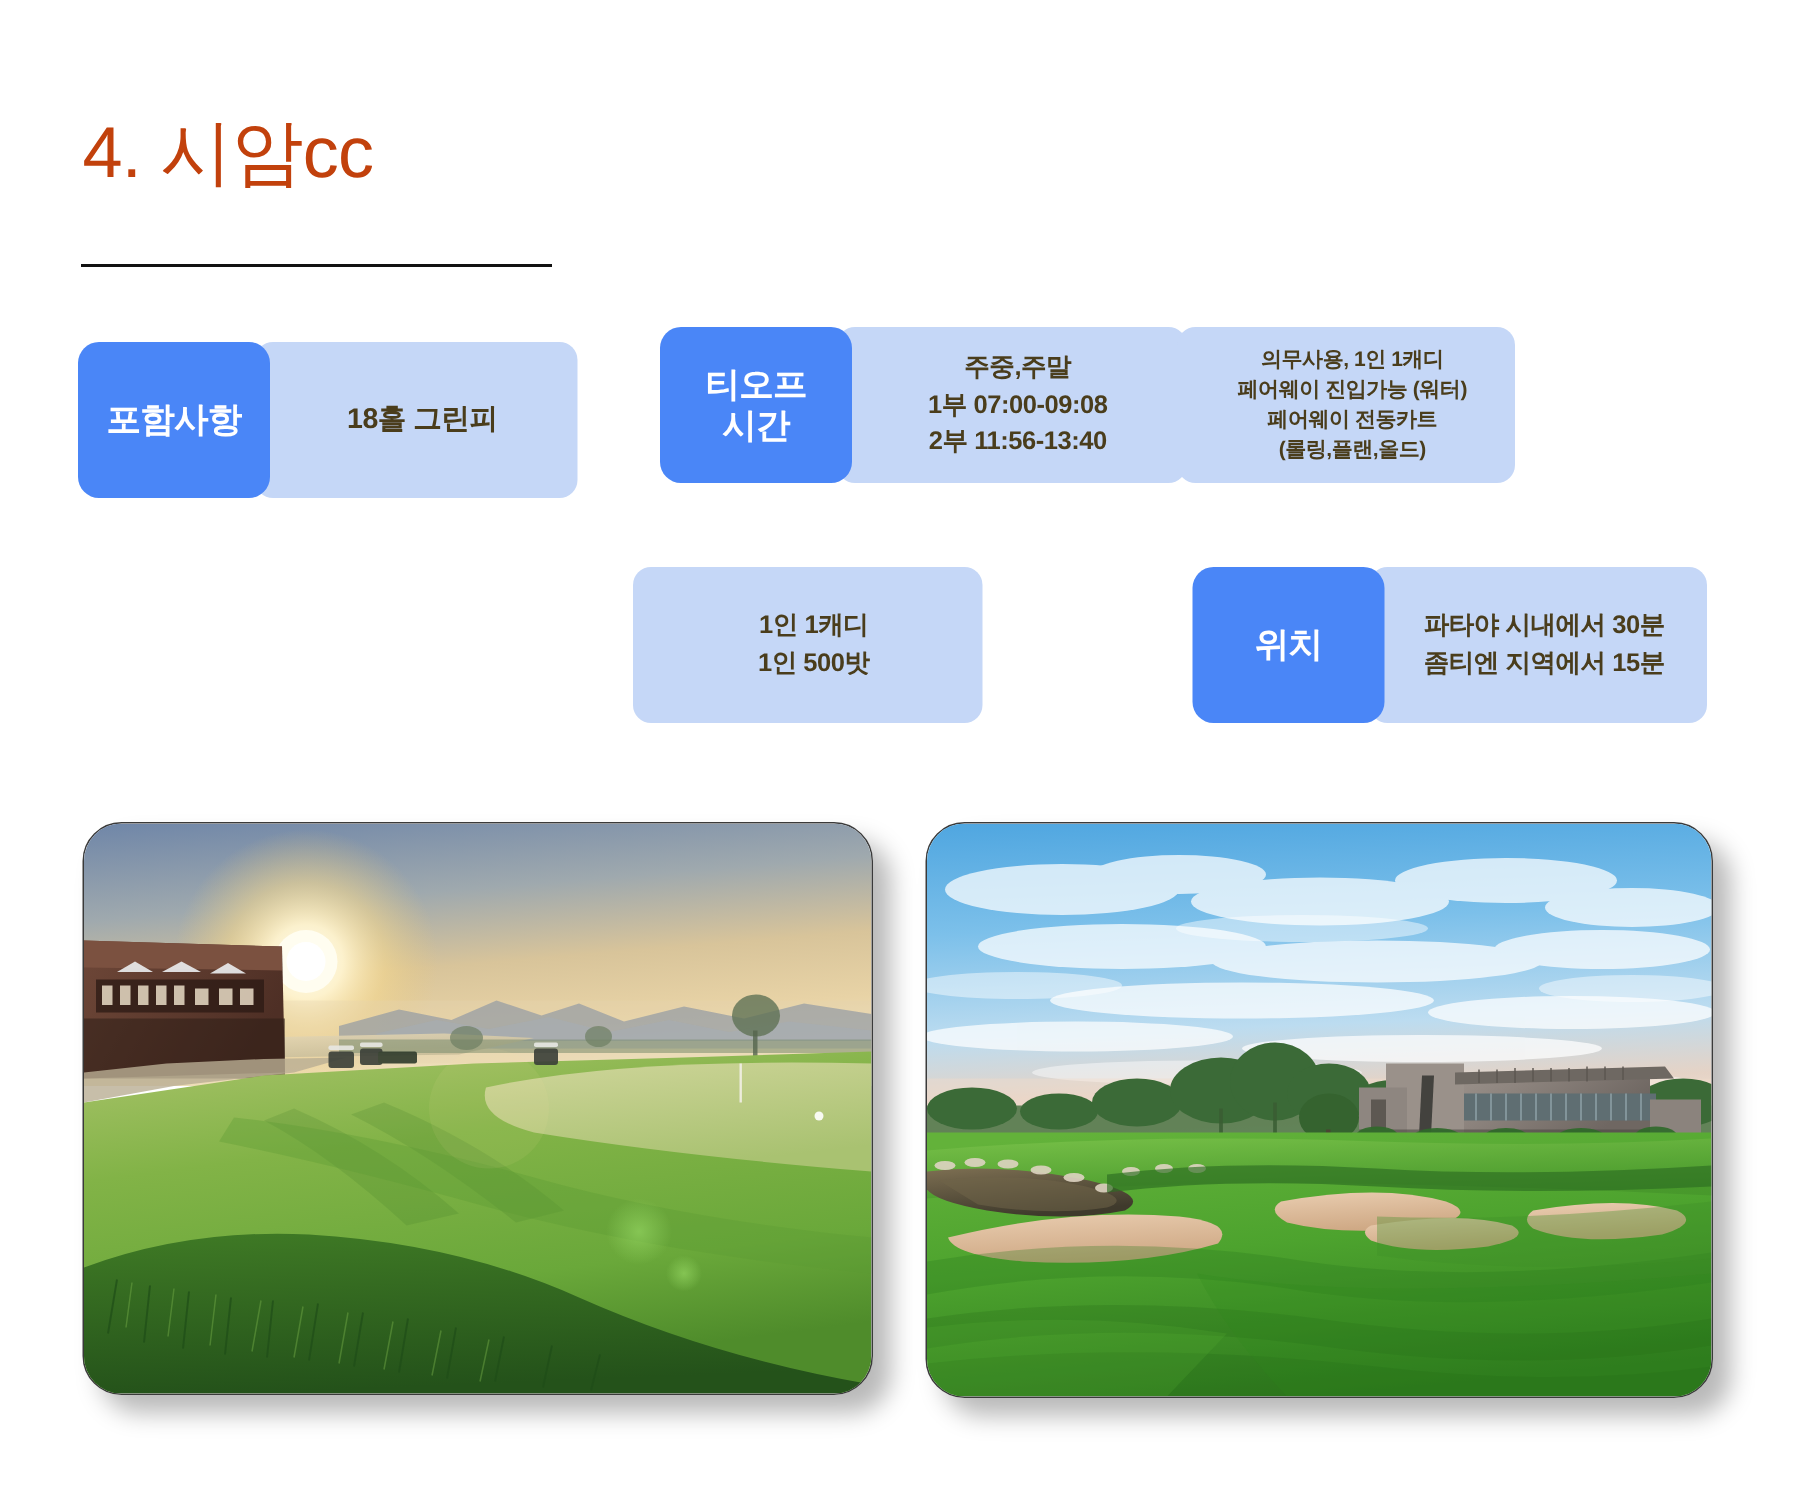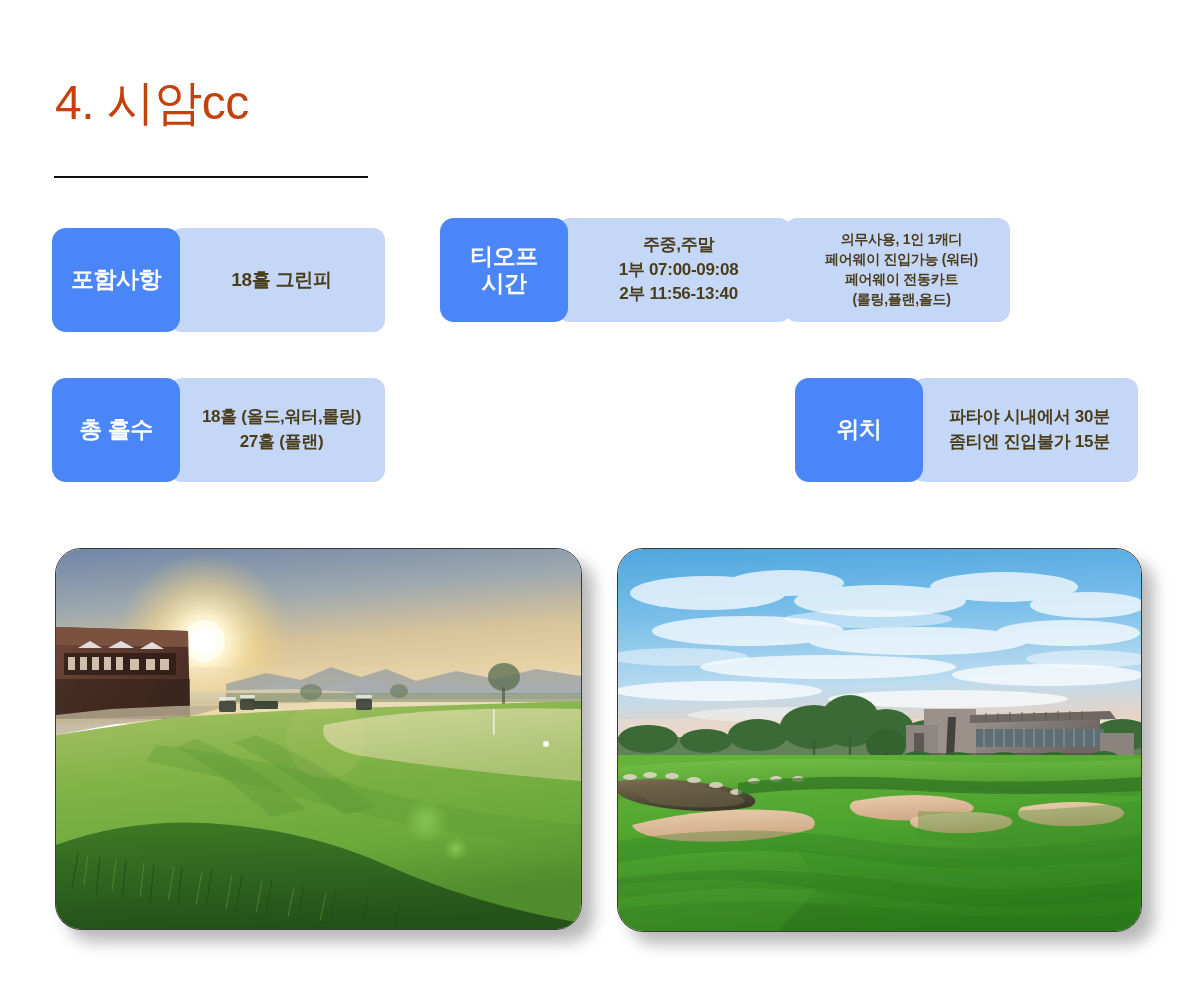--- a/index.html
+++ b/index.html
@@ -147,33 +147,30 @@
 2부 11:56-13:40</div>
   </div>
 
   <div class="info-card" id="card-2">
     <div class="card-body size-sm">의무사용, 1인 1캐디
 페어웨이 진입가능 (워터)
 페어웨이 전동카트
 (롤링,플랜,올드)</div>
   </div>
 
-  <div class="info-card" id="card-3">
-    <div class="card-tab">총 홀수</div>
-    <div class="card-body size-md">18홀 (올드,워터,롤링)
-27홀 (플랜)</div>
-  </div>
 
   <div class="info-card" id="card-4">
+    <div class="card-body size-md">1인 1캐디
+1인 500밧</div>
   </div>
 
   <div class="info-card" id="card-5">
     <div class="card-tab">위치</div>
     <div class="card-body size-md">파타야 시내에서 30분
-좀티엔 진입불가 15분</div>
+좀티엔 지역에서 15분</div>
   </div>
 
 </div>
 
 <div class="photo" id="photo-left">
   <svg viewBox="0 0 525 380" preserveAspectRatio="none">
     <defs>
       <linearGradient id="lskyA" x1="0" y1="0" x2="0.25" y2="1">
         <stop offset="0" stop-color="#6f86a8"></stop>
         <stop offset="0.35" stop-color="#9fa9ae"></stop>

